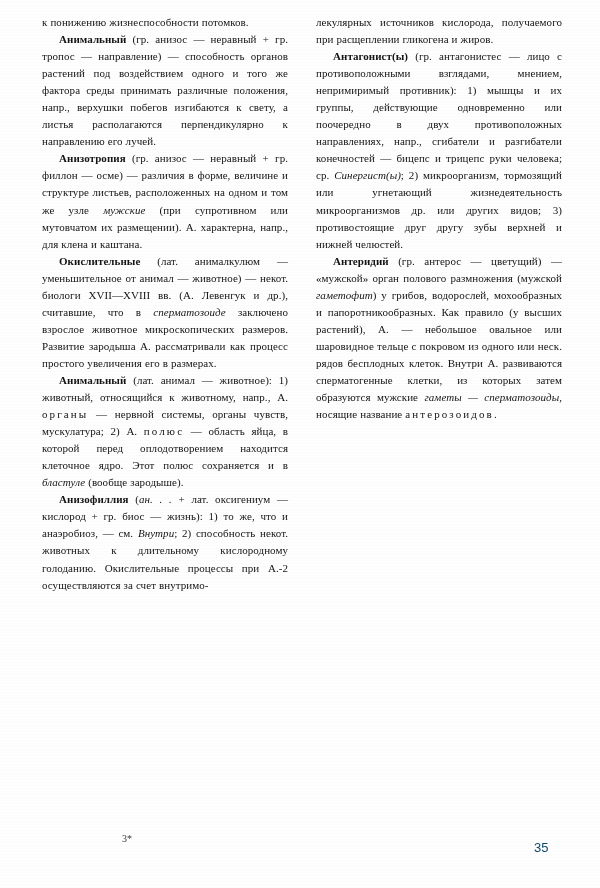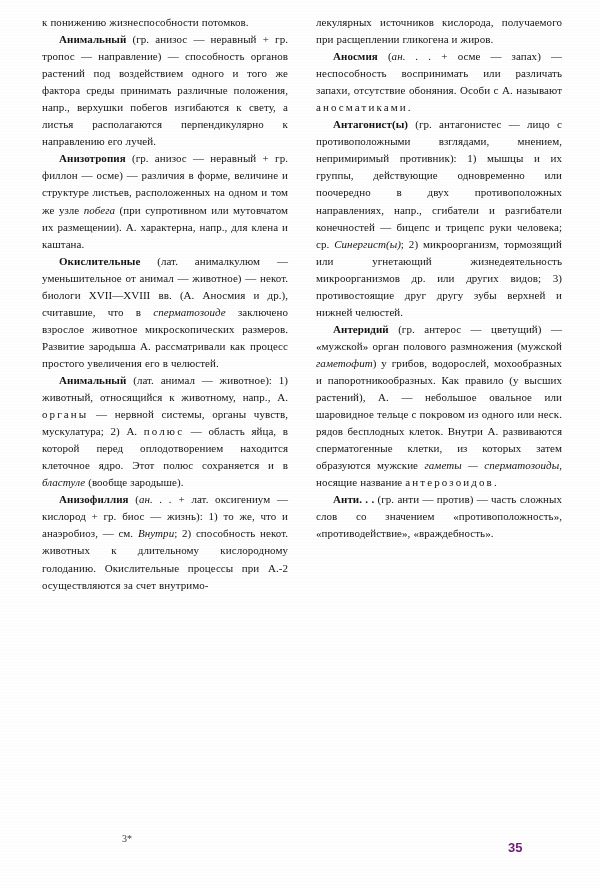--- a/index.html
+++ b/index.html
@@ -57,25 +57,25 @@
   .footmark {
     position: absolute;
     left: 122px;
     top: 833px;
     font-size: 10px;
     color: #333;
     font-family: "Liberation Serif", serif;
   }
   .pagenum {
     position: absolute;
-    left: 508px;
+    left: 534px;
     top: 840px;
     font-size: 13px;
-    font-weight: bold;
-    color: #701a75;
+    font-weight: normal;
+    color: #0c4a6e;
     font-family: "Liberation Sans", sans-serif;
   }
   .scanfx {
     position: absolute;
     left: 0; top: 0; width: 600px; height: 888px;
     pointer-events: none;
     opacity: 0.035;
     background:
       repeating-linear-gradient(0deg, rgba(0,0,0,0.6) 0px, rgba(0,0,0,0) 1px, rgba(0,0,0,0) 3px);
   }
@@ -86,42 +86,40 @@
 <div class="page">
 
   <div class="columns">
 
     <div class="col">
 
       <p class="cont">к понижению жизнеспособности потомков.</p>
 
       <p class="entry"><b>Анимальный</b><span> (гр. анизос — неравный + гр. тропос — направление) — способность органов растений под воздействием одного и того же фактора среды принимать различные положения, напр., верхушки побегов изгибаются к свету, а листья располагаются перпендикулярно к направлению его лучей.</span></p>
 
-      <p class="entry"><b>Анизотропия</b><span> (гр. анизос — неравный + гр. филлон — осме) — различия в форме, величине и структуре листьев, расположенных на одном и том же узле </span><i>побега</i><span> (при супротивном или мутовчатом их размещении). А. характерна, напр., для клена и каштана.</span></p>
+      <p class="entry"><b>Анизотропия</b><span> (гр. анизос — неравный + гр. филлон — осме) — различия в форме, величине и структуре листьев, расположенных на одном и том же узле </span><i>мужские</i><span> (при супротивном или мутовчатом их размещении). А. характерна, напр., для клена и каштана.</span></p>
 
-      <p class="entry"><b>Окислительные</b><span> (лат. анималкулюм — уменьшительное от анимал — животное) — некот. биологи XVII—XVIII вв. (А. Аносмия и др.), считавшие, что в </span><i>сперматозоиде</i><span> заключено взрослое животное микроскопических размеров. Развитие зародыша А. рассматривали как процесс простого увеличения его в челюстей.</span></p>
+      <p class="entry"><b>Окислительные</b><span> (лат. анималкулюм — уменьшительное от анимал — животное) — некот. биологи XVII—XVIII вв. (А. Левенгук и др.), считавшие, что в </span><i>сперматозоиде</i><span> заключено взрослое животное микроскопических размеров. Развитие зародыша А. рассматривали как процесс простого увеличения его в размерах.</span></p>
 
       <p class="entry"><b>Анимальный</b><span class="segs"><span> (лат. анимал — животное): 1) животный, относящийся к животному, напр., А. </span><span class="sp">органы</span><span> — нервной системы, органы чувств, мускулатура; 2) А. </span><span class="sp">полюс</span><span> — область яйца, в которой перед оплодотворением находится клеточное ядро. Этот полюс сохраняется и в </span><i>бластуле</i><span> (вообще зародыше).</span></span></p>
 
       <p class="entry"><b>Анизофиллия</b><span class="segs"><span> (</span><i>ан. . .</i><span> + лат. оксигениум — кислород + гр. биос — жизнь): 1) то же, что и анаэробиоз, — см. </span><i>Внутри</i><span>; 2) способность некот. животных к длительному кислородному голоданию. Окислительные процессы при А.-2 осуществляются за счет внутримо-</span></span></p>
 
     </div>
 
     <div class="col">
 
       <p class="cont">лекулярных источников кислорода, получаемого при расщеплении гликогена и жиров.</p>
 
 
-      <p class="entry"><b>Аносмия</b><span class="segs"><span> (</span><i>ан. . .</i><span> + осме — запах) — неспособность воспринимать или различать запахи, отсутствие обоняния. Особи с А. называют </span><span class="sp">аносматиками</span><span>.</span></span></p>
 
       <p class="entry"><b>Антагонист(ы)</b><span class="segs"><span> (гр. антагонистес — лицо с противоположными взглядами, мнением, непримиримый противник): 1) мышцы и их группы, действующие одновременно или поочередно в двух противоположных направлениях, напр., сгибатели и разгибатели конечностей — бицепс и трицепс руки человека; ср. </span><i>Синергист(ы)</i><span>; 2) микроорганизм, тормозящий или угнетающий жизнедеятельность микроорганизмов др. или других видов; 3) противостоящие друг другу зубы верхней и нижней челюстей.</span></span></p>
 
       <p class="entry"><b>Антеридий</b><span class="segs"><span> (гр. антерос — цветущий) — «мужской» орган полового размножения (мужской </span><i>гаметофит</i><span>) у грибов, водорослей, мохообразных и папоротникообразных. Как правило (у высших растений), А. — небольшое овальное или шаровидное тельце с покровом из одного или неск. рядов бесплодных клеток. Внутри А. развиваются сперматогенные клетки, из которых затем образуются мужские </span><i>гаметы — сперматозоиды</i><span>, носящие название </span><span class="sp">антерозоидов</span><span>.</span></span></p>
 
-      <p class="entry"><b>Анти. . .</b><span> (гр. анти — против) — часть сложных слов со значением «противоположность», «противодействие», «враждебность».</span></p>
 
     </div>
   </div>
 
   <div class="footmark">3*</div>
 
   <div class="pagenum">35</div>
 
   <div class="scanfx"></div>
 </div>

